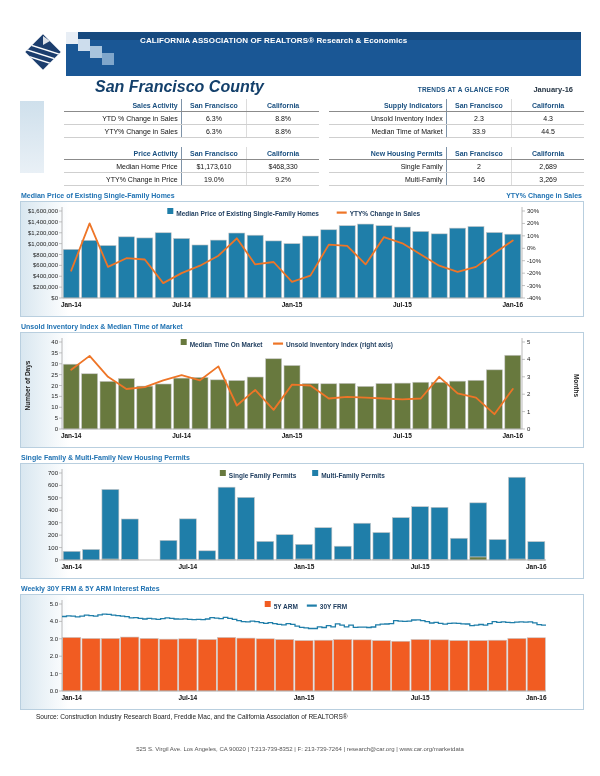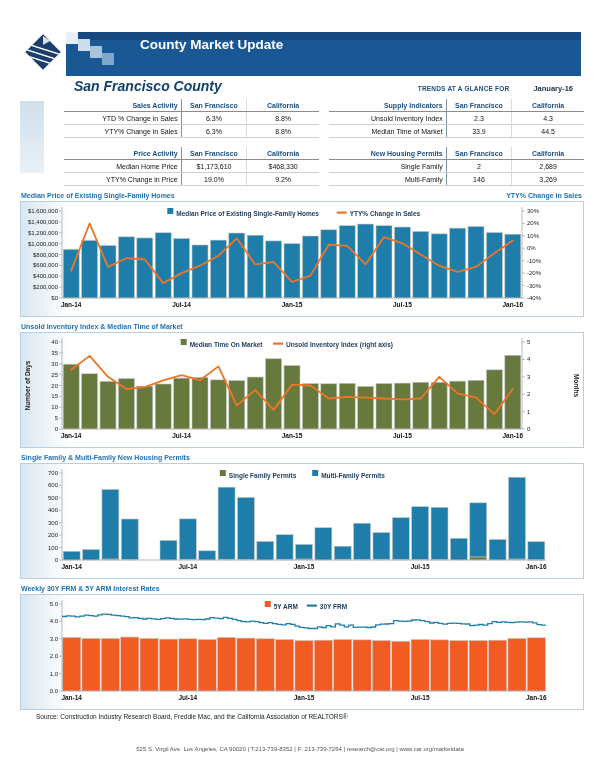--- a/index.html
+++ b/index.html
@@ -14,21 +14,21 @@
   .rpt-title{font-size:13.5px;font-weight:bold;margin-top:1px;}
   .logo-box{position:absolute;left:0;top:0;width:46px;height:48px;background:#fff;
             display:flex;align-items:center;justify-content:center;}
   .steps{position:absolute;left:46px;top:2px;width:60px;height:46px;}
   .s{position:absolute;width:12px;height:12px;}
   .s1{left:0;top:2px;background:#e8eef5;}
   .s2{left:12px;top:9px;background:#cddded;}
   .s3{left:24px;top:16px;background:#a8c4dd;}
   .s4{left:36px;top:23px;background:#7fa6cb;}
   .county-row{position:absolute;left:0;right:3px;top:50px;display:flex;align-items:baseline;}
-  .county{margin-left:54px;font-size:14px;font-weight:bold;font-style:italic;color:#14406b;}
+  .county{margin-left:75px;font-size:16px;font-weight:bold;font-style:italic;color:#14406b;}
   .spacer{flex:1;}
   .trends{font-size:6.5px;font-weight:bold;color:#1a5080;letter-spacing:.2px;}
   .period{font-size:7.5px;font-weight:bold;color:#1e2e3e;margin-left:24px;margin-right:8px;}
   
   .tables-wrap{position:relative;margin:5px 16px 0 20px;min-height:78px;}
   .deco{position:absolute;left:0;top:2px;width:24px;height:72px;
         background:linear-gradient(180deg,#cfe0ec,#e9f0f6);}
   .tables-grid{margin-left:44px;display:grid;grid-template-columns:1fr 1fr;column-gap:10px;row-gap:9px;}
   table.mini{border-collapse:collapse;width:100%;font-size:7px;table-layout:fixed;}
   .mini th,.mini td{padding:1px 3px;height:10px;overflow:hidden;white-space:nowrap;}
@@ -51,21 +51,21 @@
   .footer{margin-top:26px;text-align:center;font-size:6px;color:#555;}
 </style>
 </head>
 <body>
 
 <div class="page">
 
   <div class="header">
     <div class="banner">
       <div class="banner-text">
-        <div class="rpt-title">County Market Update</div>
+        <div class="org">CALIFORNIA ASSOCIATION OF REALTORS® Research &amp; Economics</div>
       </div>
     </div>
     <div class="steps">
       <div class="s s1"></div>
       <div class="s s2"></div>
       <div class="s s3"></div>
       <div class="s s4"></div>
     </div>
     <div class="logo-box">
       <svg width="40" height="40" viewBox="0 0 40 40">

